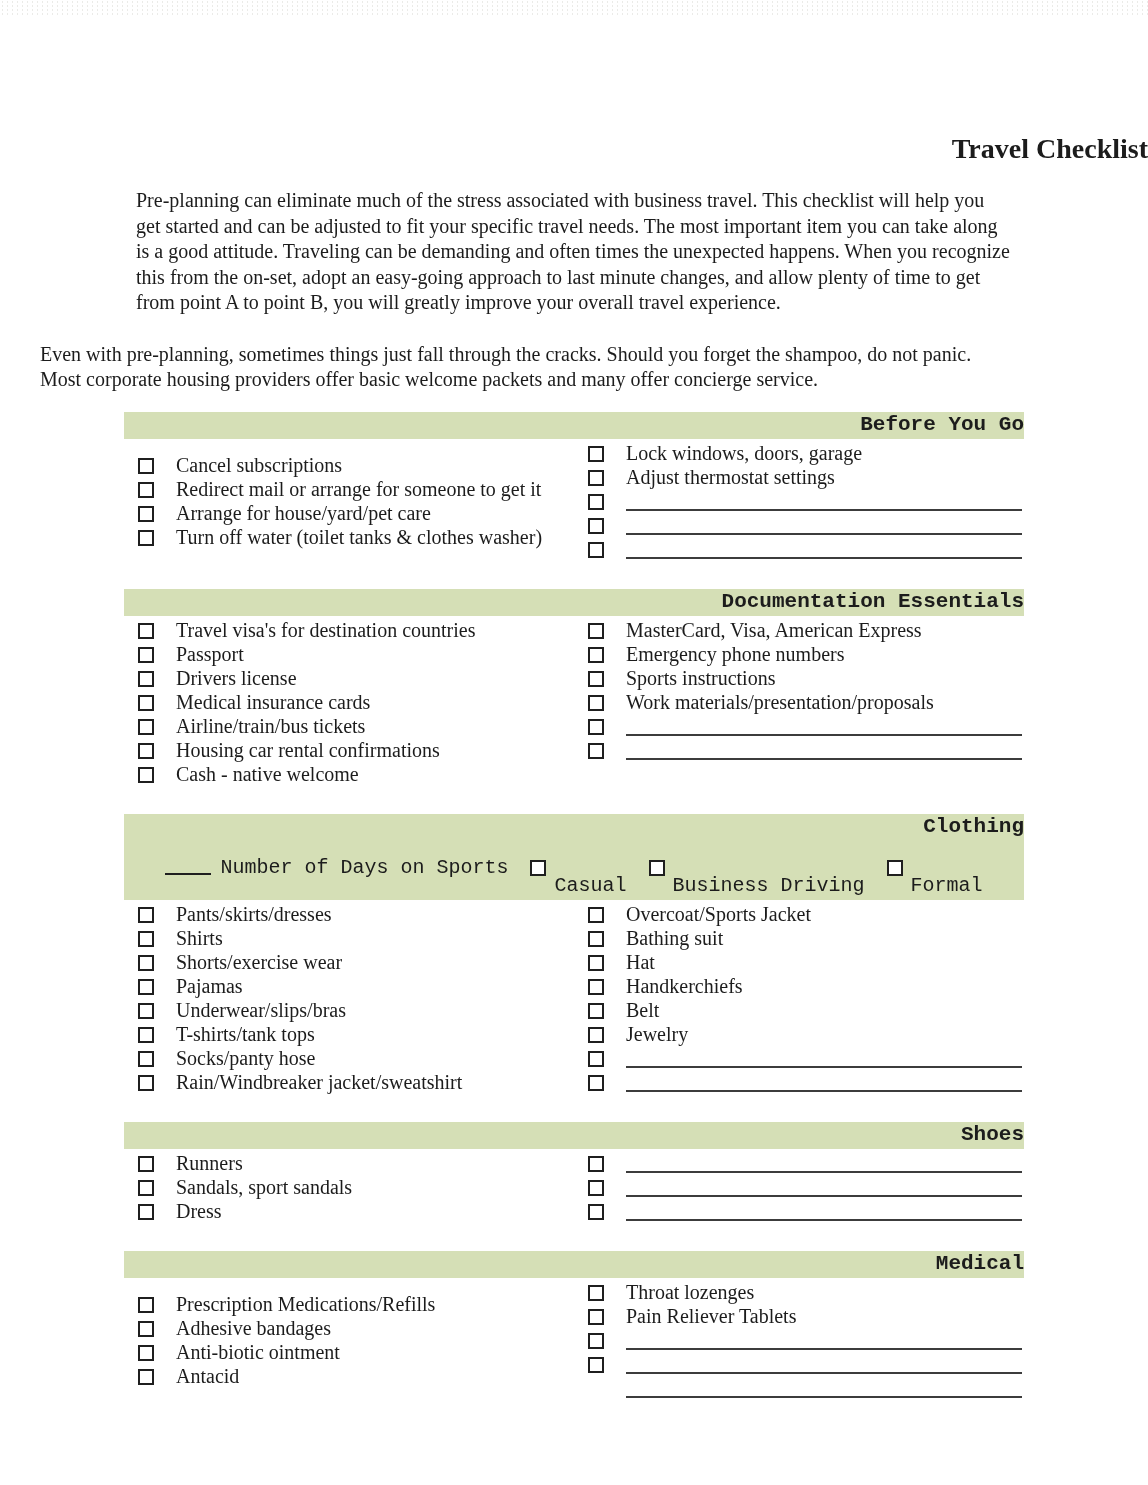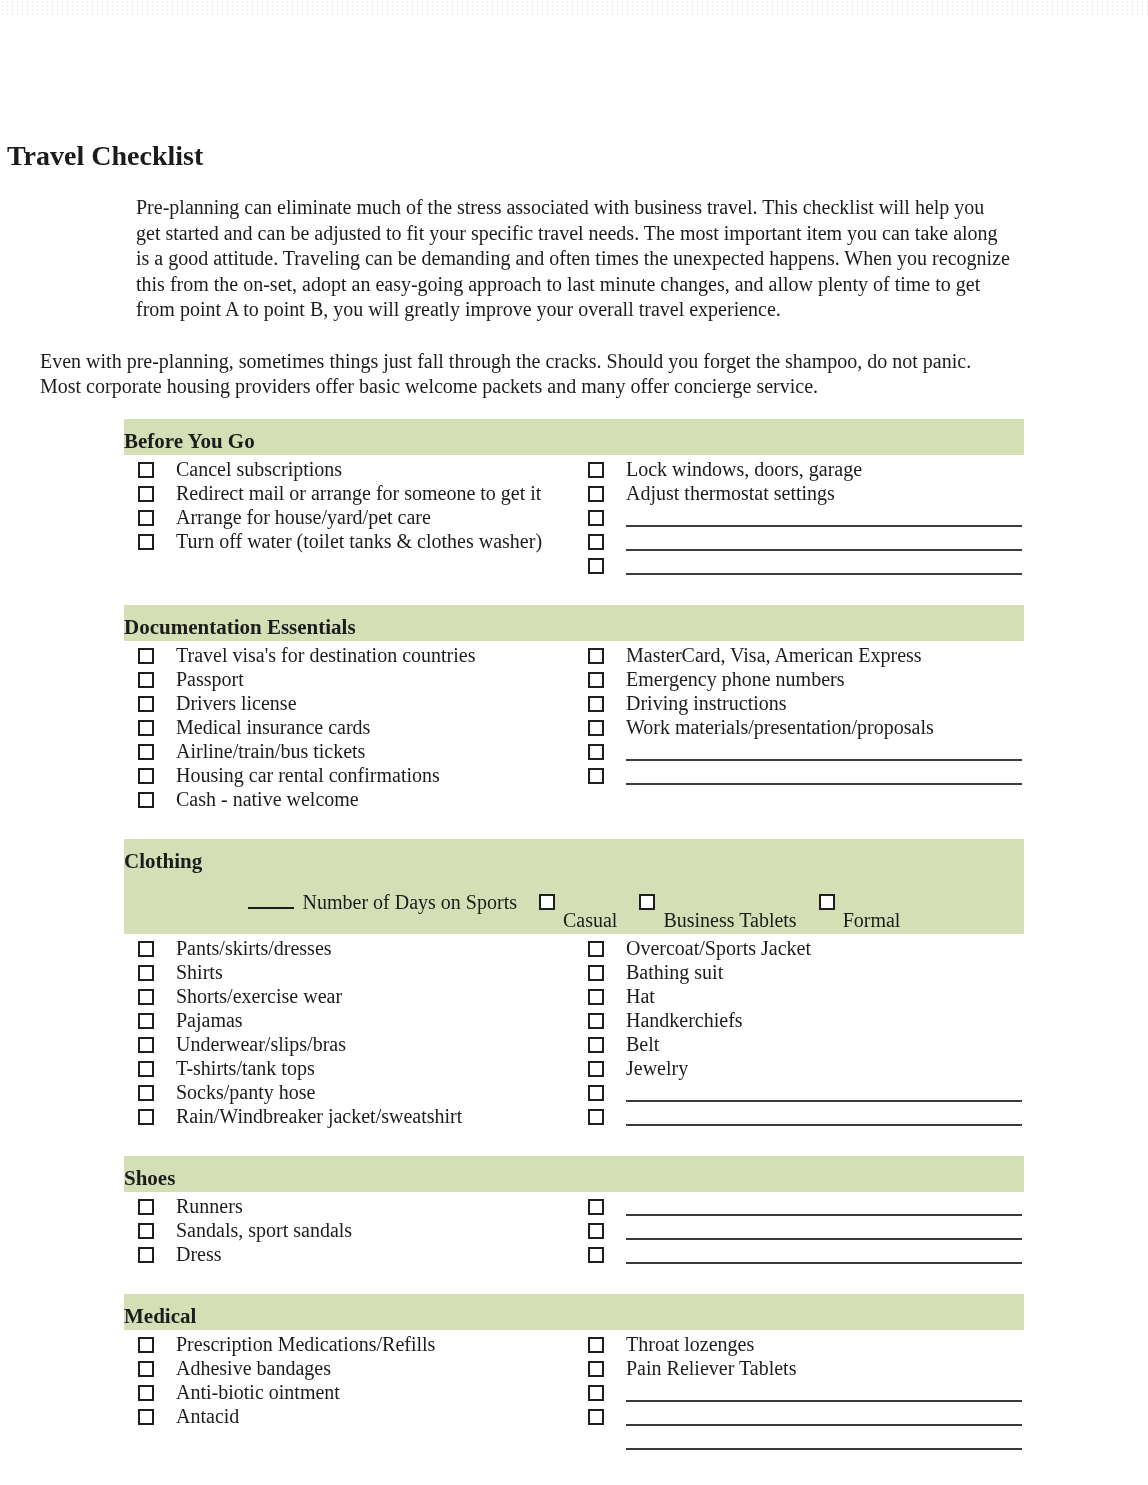--- a/index.html
+++ b/index.html
@@ -8,47 +8,47 @@
   .page {
     width:1148px; height:1485px; background:#fff; overflow:hidden;
     font-family:"Liberation Serif", serif; color:var(--ink); position:relative;
   }
   .noise-strip {
     height:16px; width:100%;
     background-image:radial-gradient(#ebebe8 1px, transparent 1px);
     background-size:5px 4px;
   }
   .title {
-    margin:7px; padding-top:116px; text-align:left;
+    margin:0; padding-top:116px; text-align:right;
     font-size:28px; font-weight:bold; line-height:34px;
   }
   .para { margin:22px 136px 0; font-size:20px; line-height:25.5px; }
   .para + .para { margin-top:26px;margin-left:40px; }
   .sections { margin:19px 124px 0; }
   .section { margin-bottom:27px; }
-  .band { background:var(--band); text-align:left; padding:10px 0 2px; }
+  .band { background:var(--band); text-align:right; padding:1px 0 2px;font-family:Liberation Mono, monospace; }
   .band-title { font-size:21px; font-weight:bold; line-height:24px; }
   .band-sub {
     font-size:20px; line-height:24px; display:flex;
     justify-content:center; align-items:center;
   }
   .days-blank {
     display:inline-block; width:46px; height:14px;
     border-bottom:2px solid #1f1f1f; margin-right:9px;
   }
   .sub-label { white-space:nowrap; }
   .cb {
     width:16px; height:16px; border:2px solid #1f1f1f; background:#fff; flex:none;
   }
   .cb.inline { display:inline-block; vertical-align:-2px; margin:0 8px 0 22px; }
   .cb.ghost { visibility:hidden; }
   .opt { white-space:nowrap;margin-top:35px; }
   .cols { display:flex; margin-top:3px; }
   .col { display:flex; flex-direction:column; }
-  .col.left { width:450px; }
+  .col.left { width:450px;justify-content:center; }
   .col.right { flex:1; }
   .row { display:flex; align-items:center; height:24px; padding:0 2px 0 14px; }
   .lbl { margin-left:22px; font-size:20px; white-space:nowrap; }
   .wline {
     flex:1; margin-left:22px; border-bottom:2px solid var(--line);
     align-self:flex-end; margin-bottom:3px; height:0;
   }
 </style>
 </head>
 <body>
@@ -145,21 +145,21 @@
             <div class="row">
               <span class="cb"></span>
               <span class="lbl">MasterCard, Visa, American Express</span>
             </div>
             <div class="row">
               <span class="cb"></span>
               <span class="lbl">Emergency phone numbers</span>
             </div>
             <div class="row">
               <span class="cb"></span>
-              <span class="lbl">Driving instructions</span>
+              <span class="lbl">Sports instructions</span>
             </div>
             <div class="row">
               <span class="cb"></span>
               <span class="lbl">Work materials/presentation/proposals</span>
             </div>
             <div class="row">
               <span class="cb"></span>
               <span class="wline"></span>
             </div>
             <div class="row">
@@ -171,21 +171,21 @@
       </section>
       <section class="section">
         <div class="band">
           <div class="band-title">Clothing</div>
           <div class="band-sub">
             <span class="days-blank"></span>
             <span class="sub-label">Number of Days on Sports</span>
             <span class="cb inline"></span>
             <span class="opt">Casual</span>
             <span class="cb inline"></span>
-            <span class="opt">Business Tablets</span>
+            <span class="opt">Business Driving</span>
             <span class="cb inline"></span>
             <span class="opt">Formal</span>
           </div>
         </div>
         <div class="cols">
           <div class="col left">
             <div class="row">
               <span class="cb"></span>
               <span class="lbl">Pants/skirts/dresses</span>
             </div>

